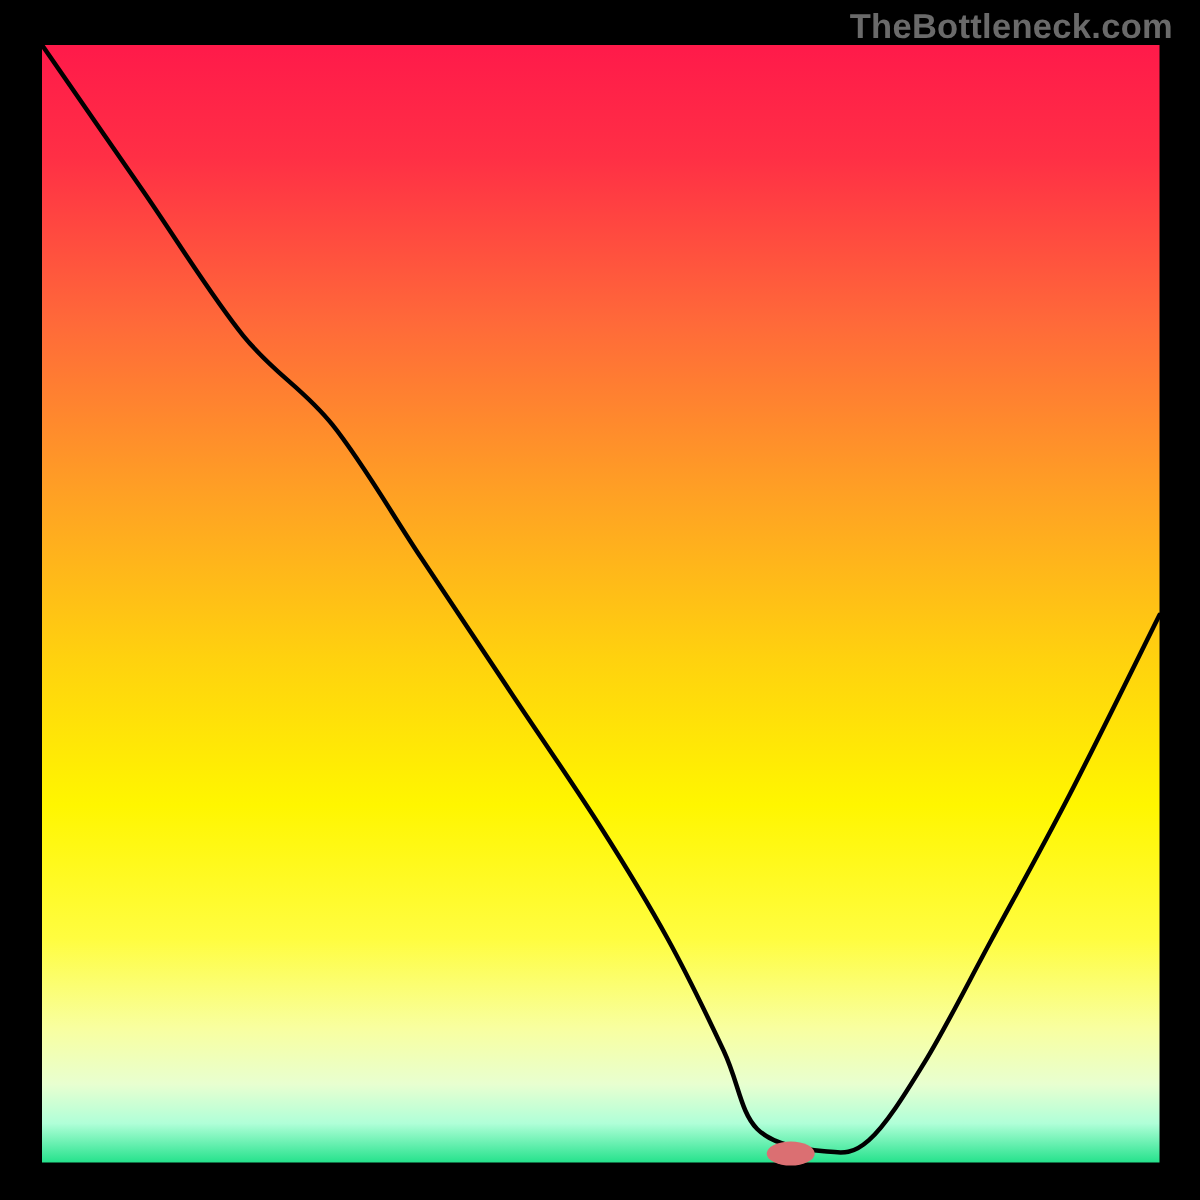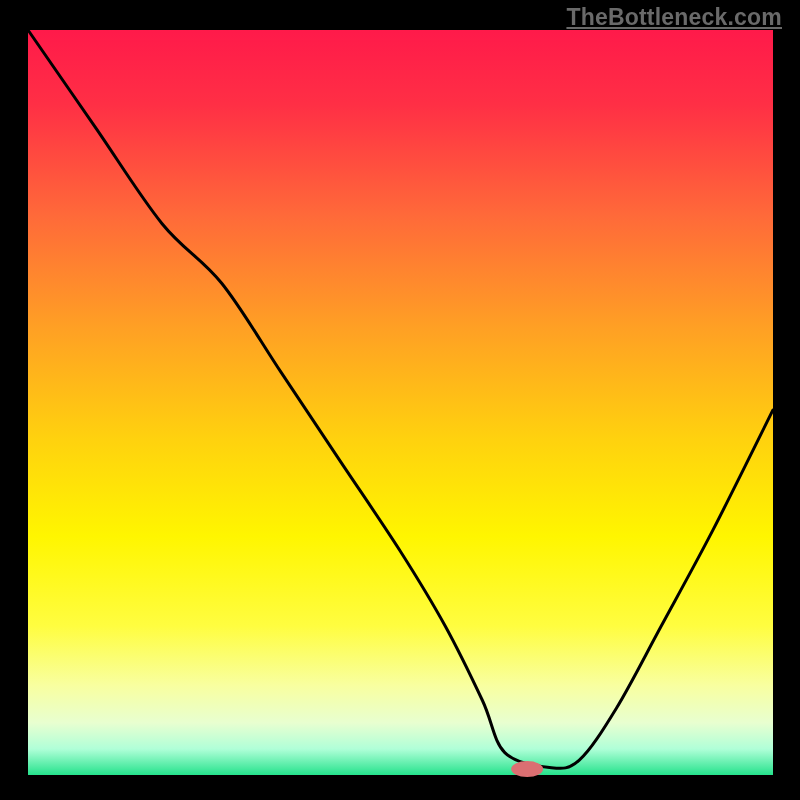--- a/index.html
+++ b/index.html
@@ -19,21 +19,20 @@
   }
   .watermark {
     position: absolute;
     top: 4px;
     right: 18px;
     color: #6a6a6a;
     font-size: 23px;
     font-weight: 600;
     letter-spacing: 0.2px;
     z-index: 5;
-    text-decoration: underline;
   }
   svg.plot {
     position: absolute;
     left: 0;
     top: 0;
     width: 800px;
     height: 800px;
     z-index: 2;
   }
   

